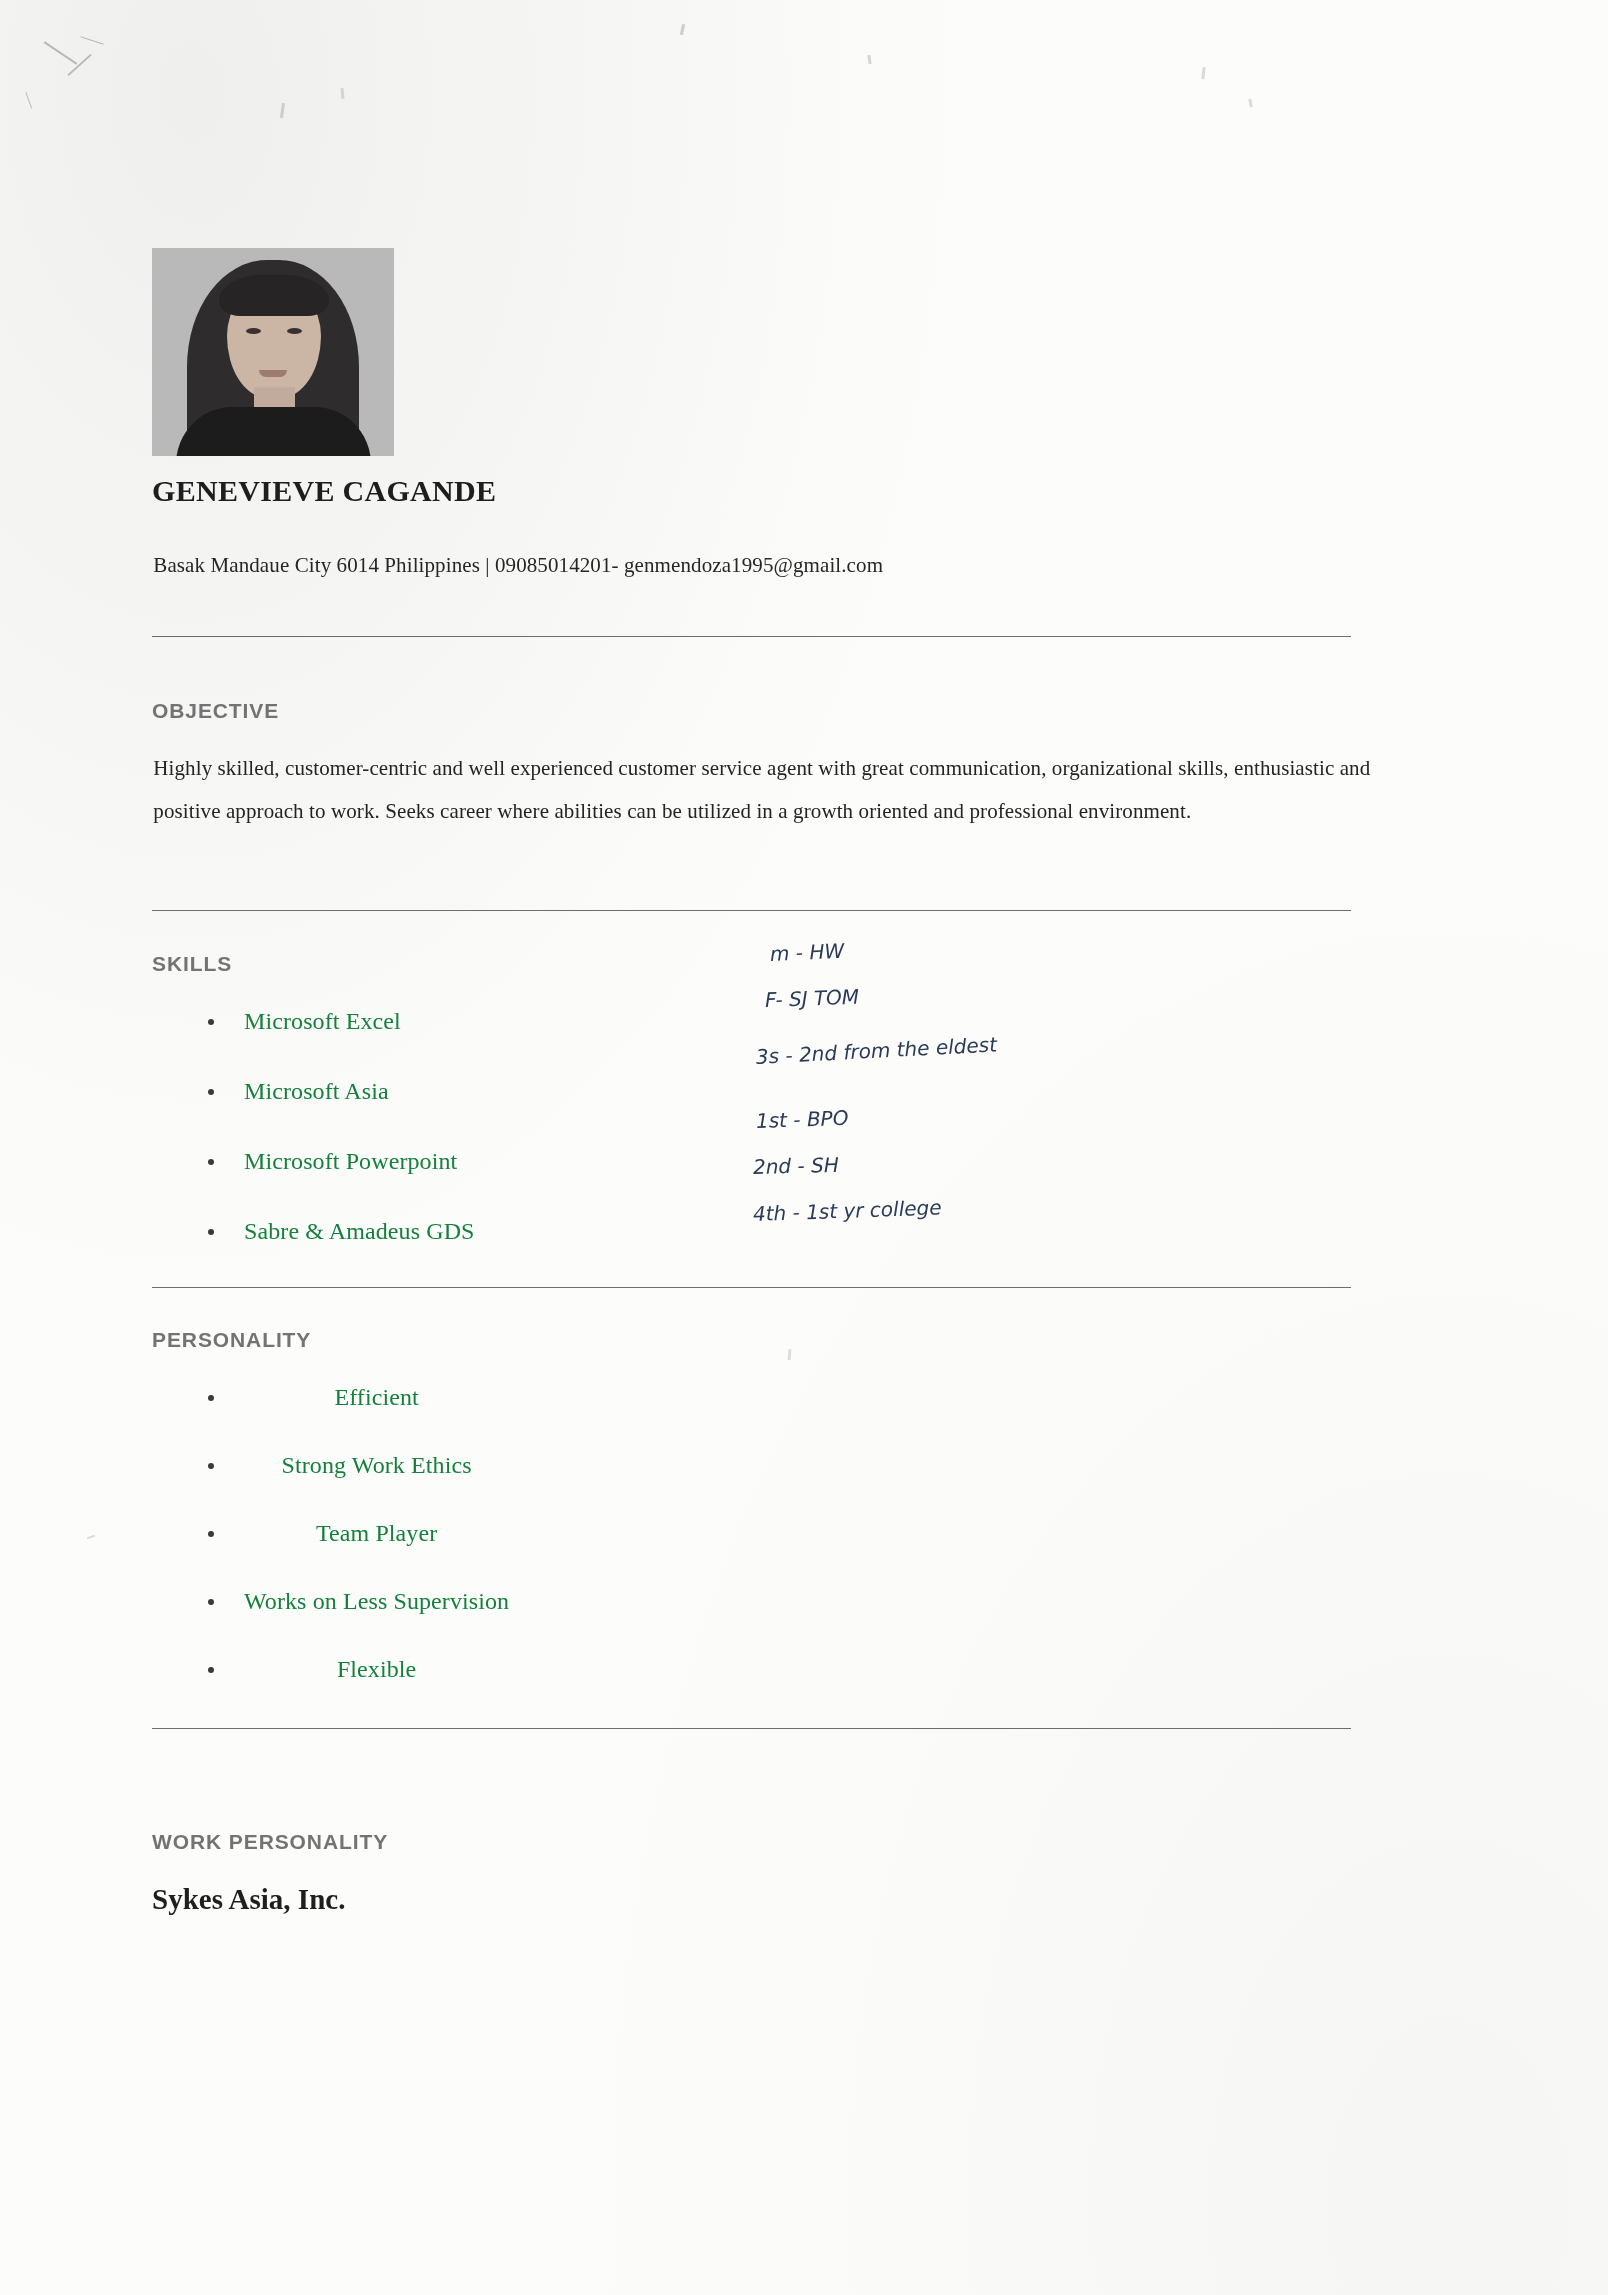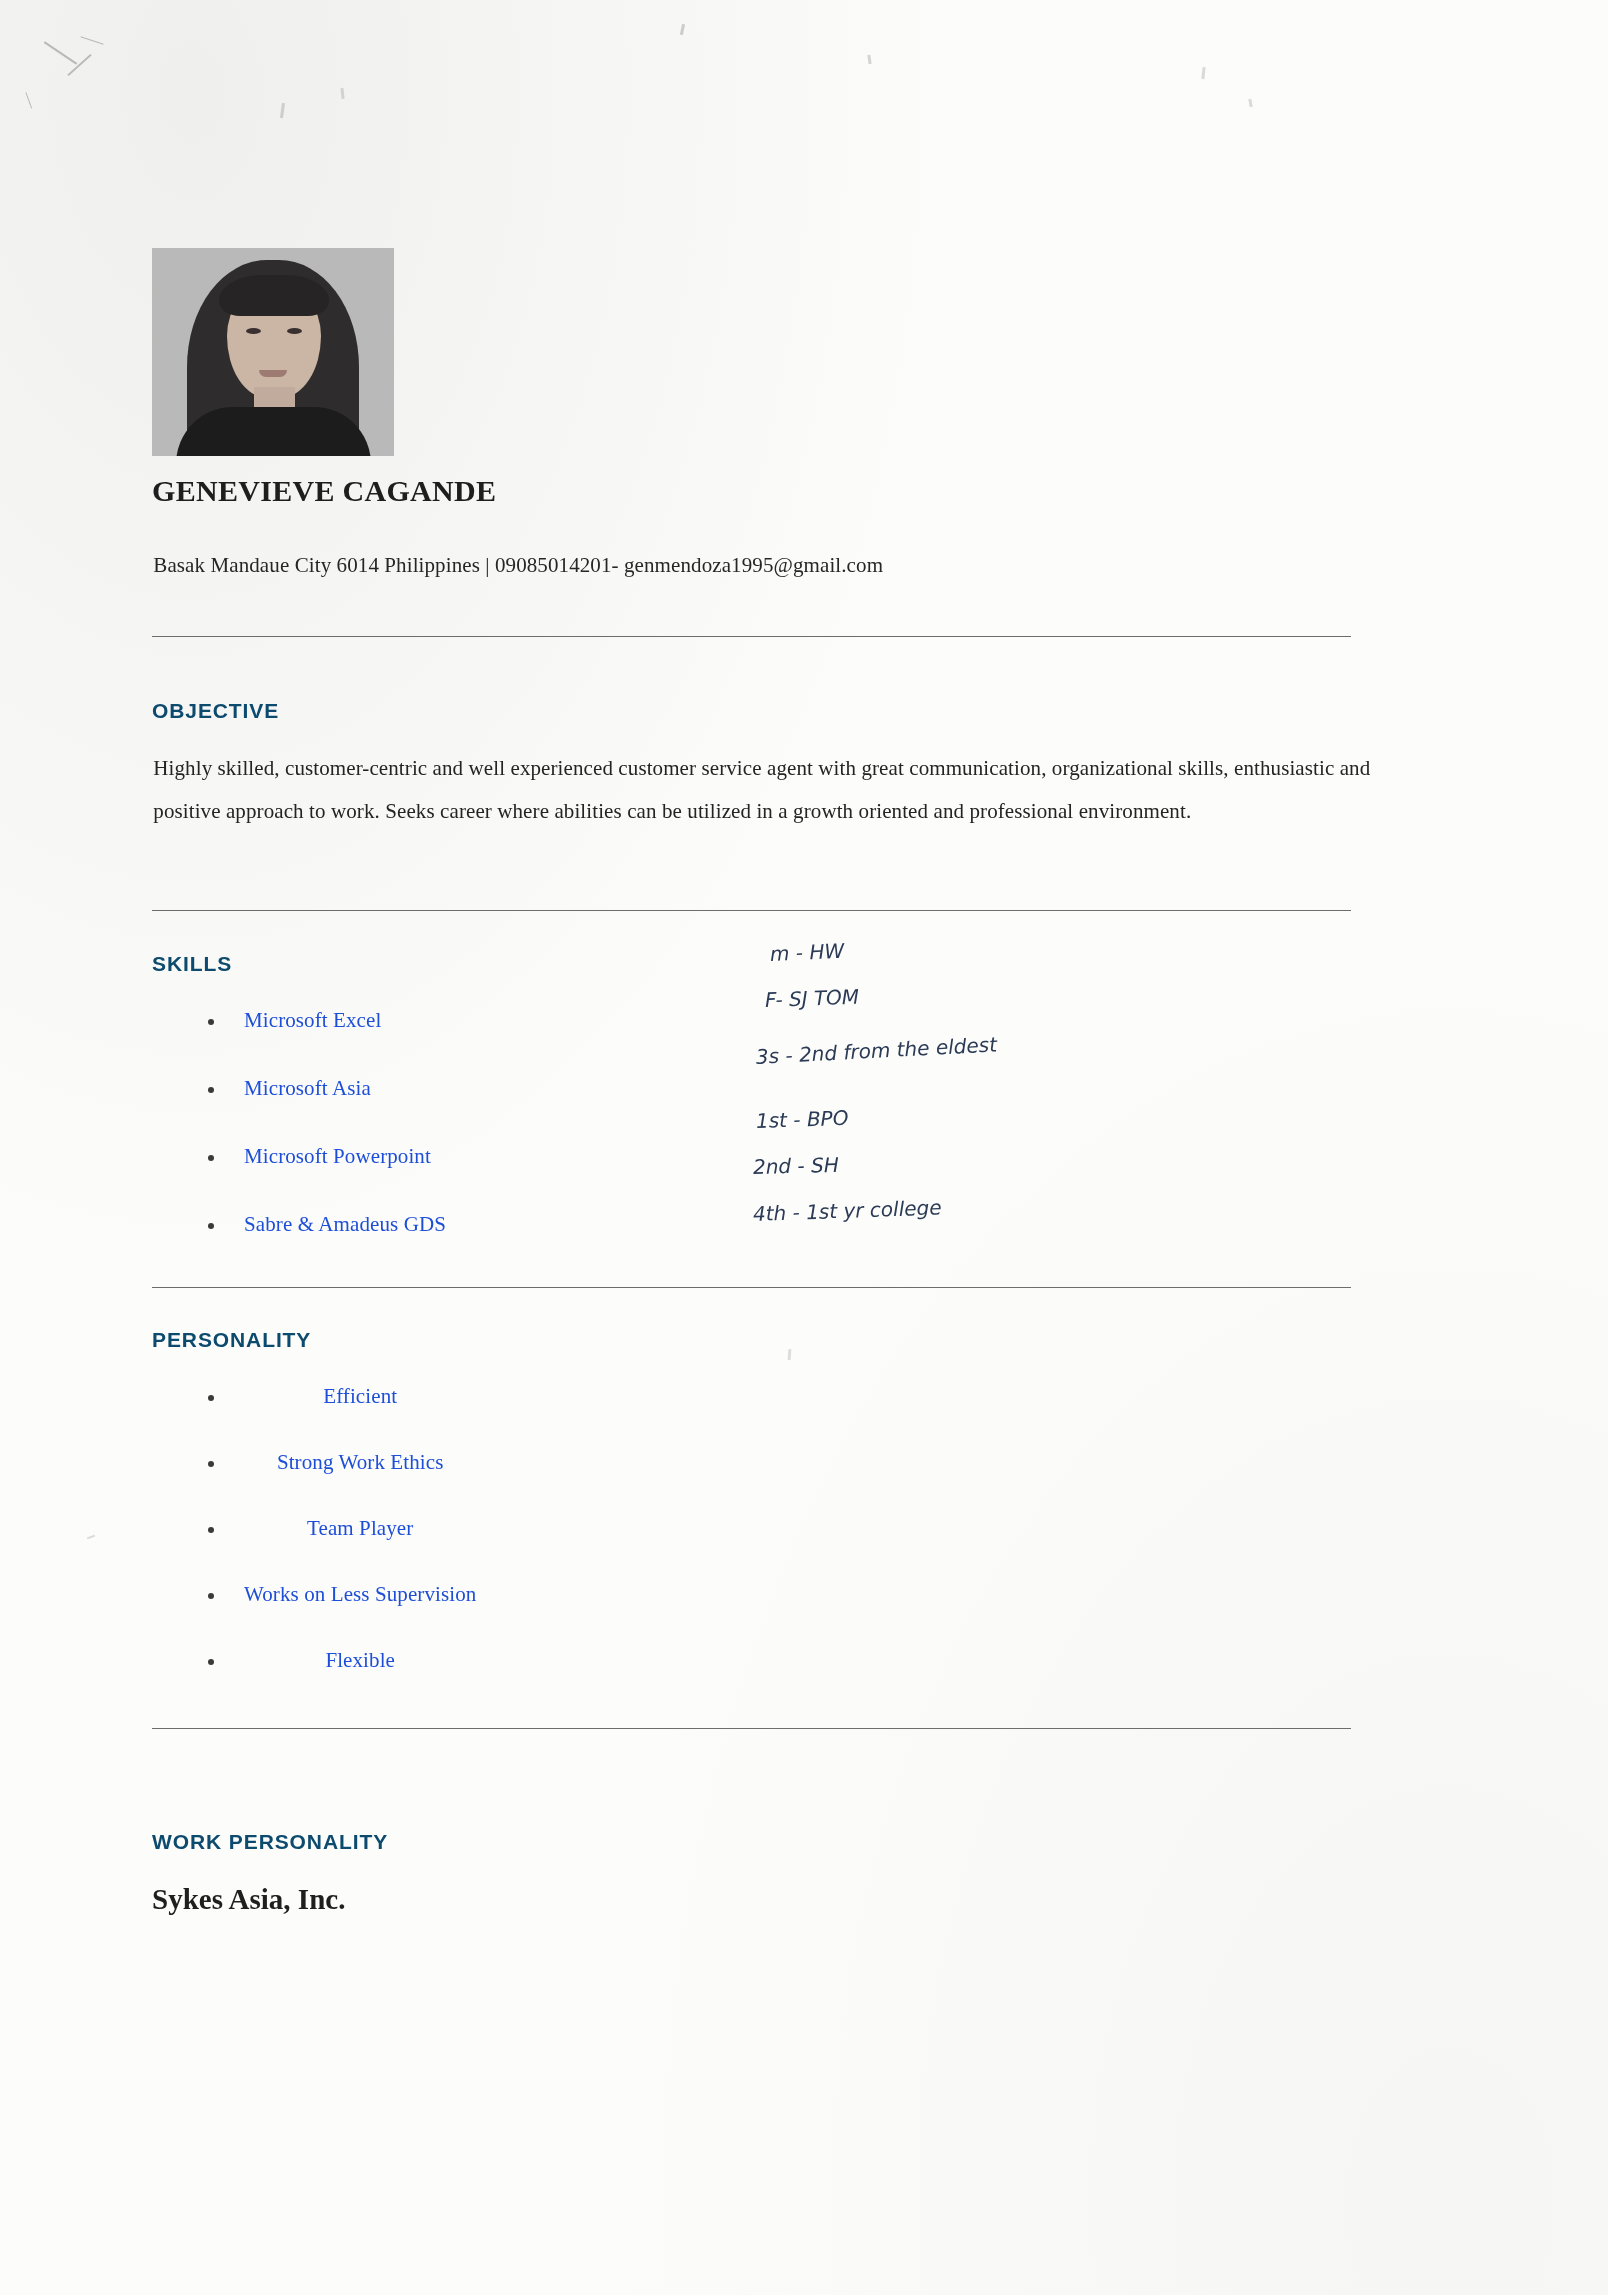--- a/index.html
+++ b/index.html
@@ -143,21 +143,21 @@
   .rule.r2 { top: 910px; }
   .rule.r3 { top: 1287px; }
   .rule.r4 { top: 1728px; }
 
   .section-title {
     position: absolute;
     left: 0px;
     font-size: 21px;
     font-weight: bold;
     letter-spacing: 0.9px;
-    color: #0c4a6e;
+    color: #737373;
     font-family: "Liberation Sans", sans-serif;
   }
   .st-objective { top: 699px; }
   .st-skills { top: 952px; }
   .st-personality { top: 1328px; }
   .st-work { top: 1830px; }
 
   .objective-body {
     position: absolute;
     left: 1.3px;
@@ -171,22 +171,22 @@
 
   ul.bullets {
     position: absolute;
     left: 40px;
     margin: 0;
     padding: 0;
     list-style: none;
   }
   ul.bullets li {
     position: relative;
-    font-size: 21px;
-    color: #1d4ed8;
+    font-size: 24px;
+    color: #15803d;
     padding-left: 52px;
     letter-spacing: 0.1px;
   }
   ul.bullets li::before {
     content: "";
     position: absolute;
     left: 16px;
     top: 10.7px;
     width: 6px;
     height: 6px;

